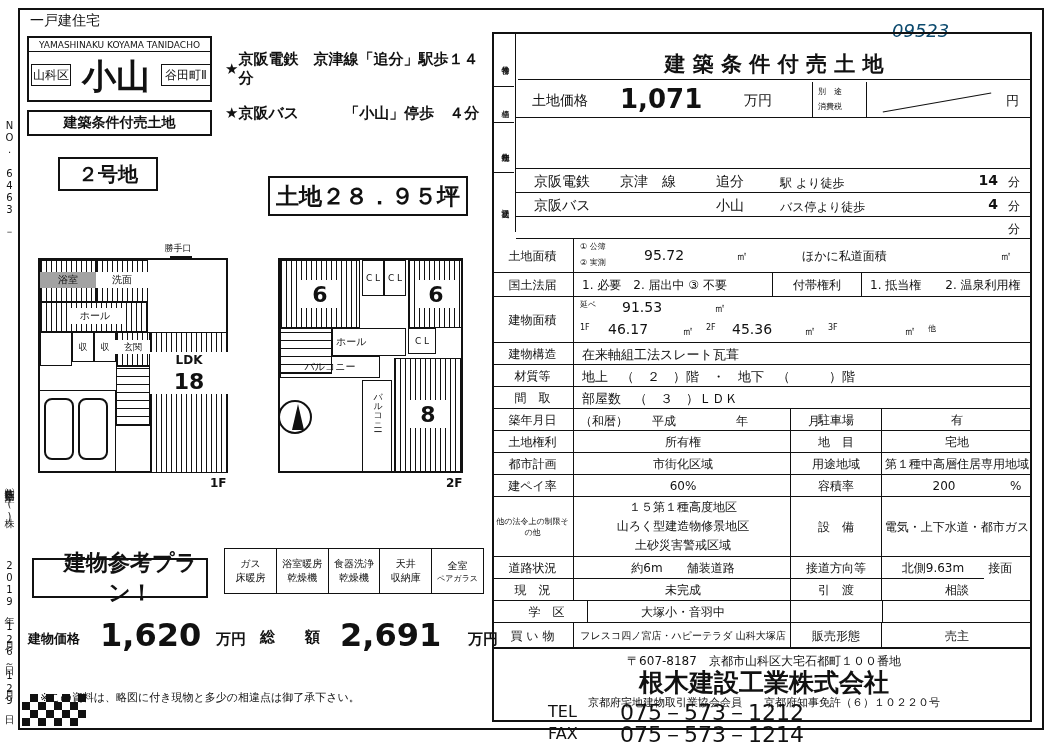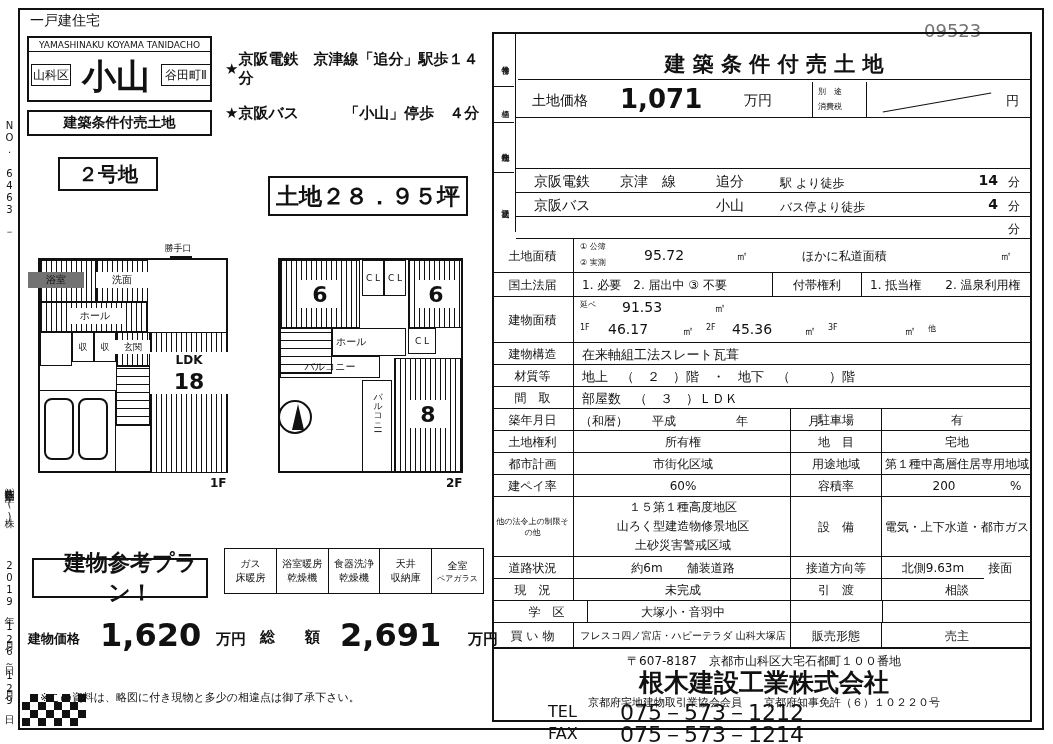--- a/index.html
+++ b/index.html
@@ -53,21 +53,21 @@
 </style>
 </head>
 <body>
 
 <div id="sheet">
 
   <div class="abs outer" style="left:18px;top:8px;width:1026px;height:722px;"></div>
 
   <div class="abs s14" style="left:30px;top:12px;width:140px;height:20px;">一戸建住宅</div>
 
-  <div class="abs s18" style="left:924px;top:20px;width:90px;height:22px;color:#737373;">09523</div>
+  <div class="abs s18" style="left:892px;top:20px;width:90px;height:22px;color:#0c4a6e;font-style:italic;">09523</div>
 
   <div class="abs vert vstrip" style="left:2px;top:120px;height:130px;width:14px;">NO. 6463 － P．1</div>
   <div class="abs vert vstrip" style="left:2px;top:480px;height:140px;width:14px;">㈱住信不動産 (株)</div>
   <div class="abs vert vstrip" style="left:2px;top:560px;height:170px;width:14px;">2019年 1月26日～1月29日</div>
 
   <div class="abs thick" style="left:27px;top:36px;width:185px;height:66px;">
     <div class="s9 ctr" style="height:13px;border-bottom:1px solid #111;">YAMASHINAKU KOYAMA TANIDACHO</div>
     <div style="position:relative;height:51px;">
       <div class="abs s12 ctr bd" style="left:2px;top:12px;width:40px;height:22px;">山科区</div>
       <div class="abs s22 bold ctr" style="left:44px;top:4px;width:86px;height:42px;font-size:34px;">小山</div>
@@ -90,21 +90,21 @@
   <div class="abs thick s20 bold ctr" style="left:268px;top:176px;width:200px;height:40px;font-size:23px;">土地２８．９５坪</div>
 
   <div class="abs" style="left:28px;top:240px;width:225px;height:255px;">
 
     <div class="abs" style="left:10px;top:18px;width:190px;height:215px;border:2px solid #111;"></div>
 
     <div class="abs s9 ctr" style="left:130px;top:0px;width:40px;height:16px;">勝手口</div>
     <div class="abs" style="left:142px;top:16px;width:22px;height:4px;background:#111;"></div>
 
     <div class="abs bd hatch" style="left:12px;top:20px;width:56px;height:42px;background-color:#fff;"></div>
-    <div class="abs s10 ctr" style="left:0;top:32px;width:56px;height:16px;background:#737373;">浴室</div>
+    <div class="abs s10 ctr" style="left:12px;top:32px;width:56px;height:16px;background:#a3a3a3;">浴室</div>
 
     <div class="abs bd hatch" style="left:68px;top:20px;width:52px;height:42px;background-color:#fff;"></div>
     <div class="abs s10 ctr" style="left:68px;top:32px;width:52px;height:16px;background:#fff;">洗面</div>
 
     <div class="abs bd hatch" style="left:12px;top:62px;width:108px;height:30px;background-color:#fff;"></div>
     <div class="abs s10 ctr" style="left:40px;top:68px;width:54px;height:16px;background:#fff;">ホール</div>
 
     <div class="abs bd s9 ctr" style="left:44px;top:92px;width:22px;height:30px;">収</div>
     <div class="abs bd s9 ctr" style="left:66px;top:92px;width:22px;height:30px;">収</div>
 

